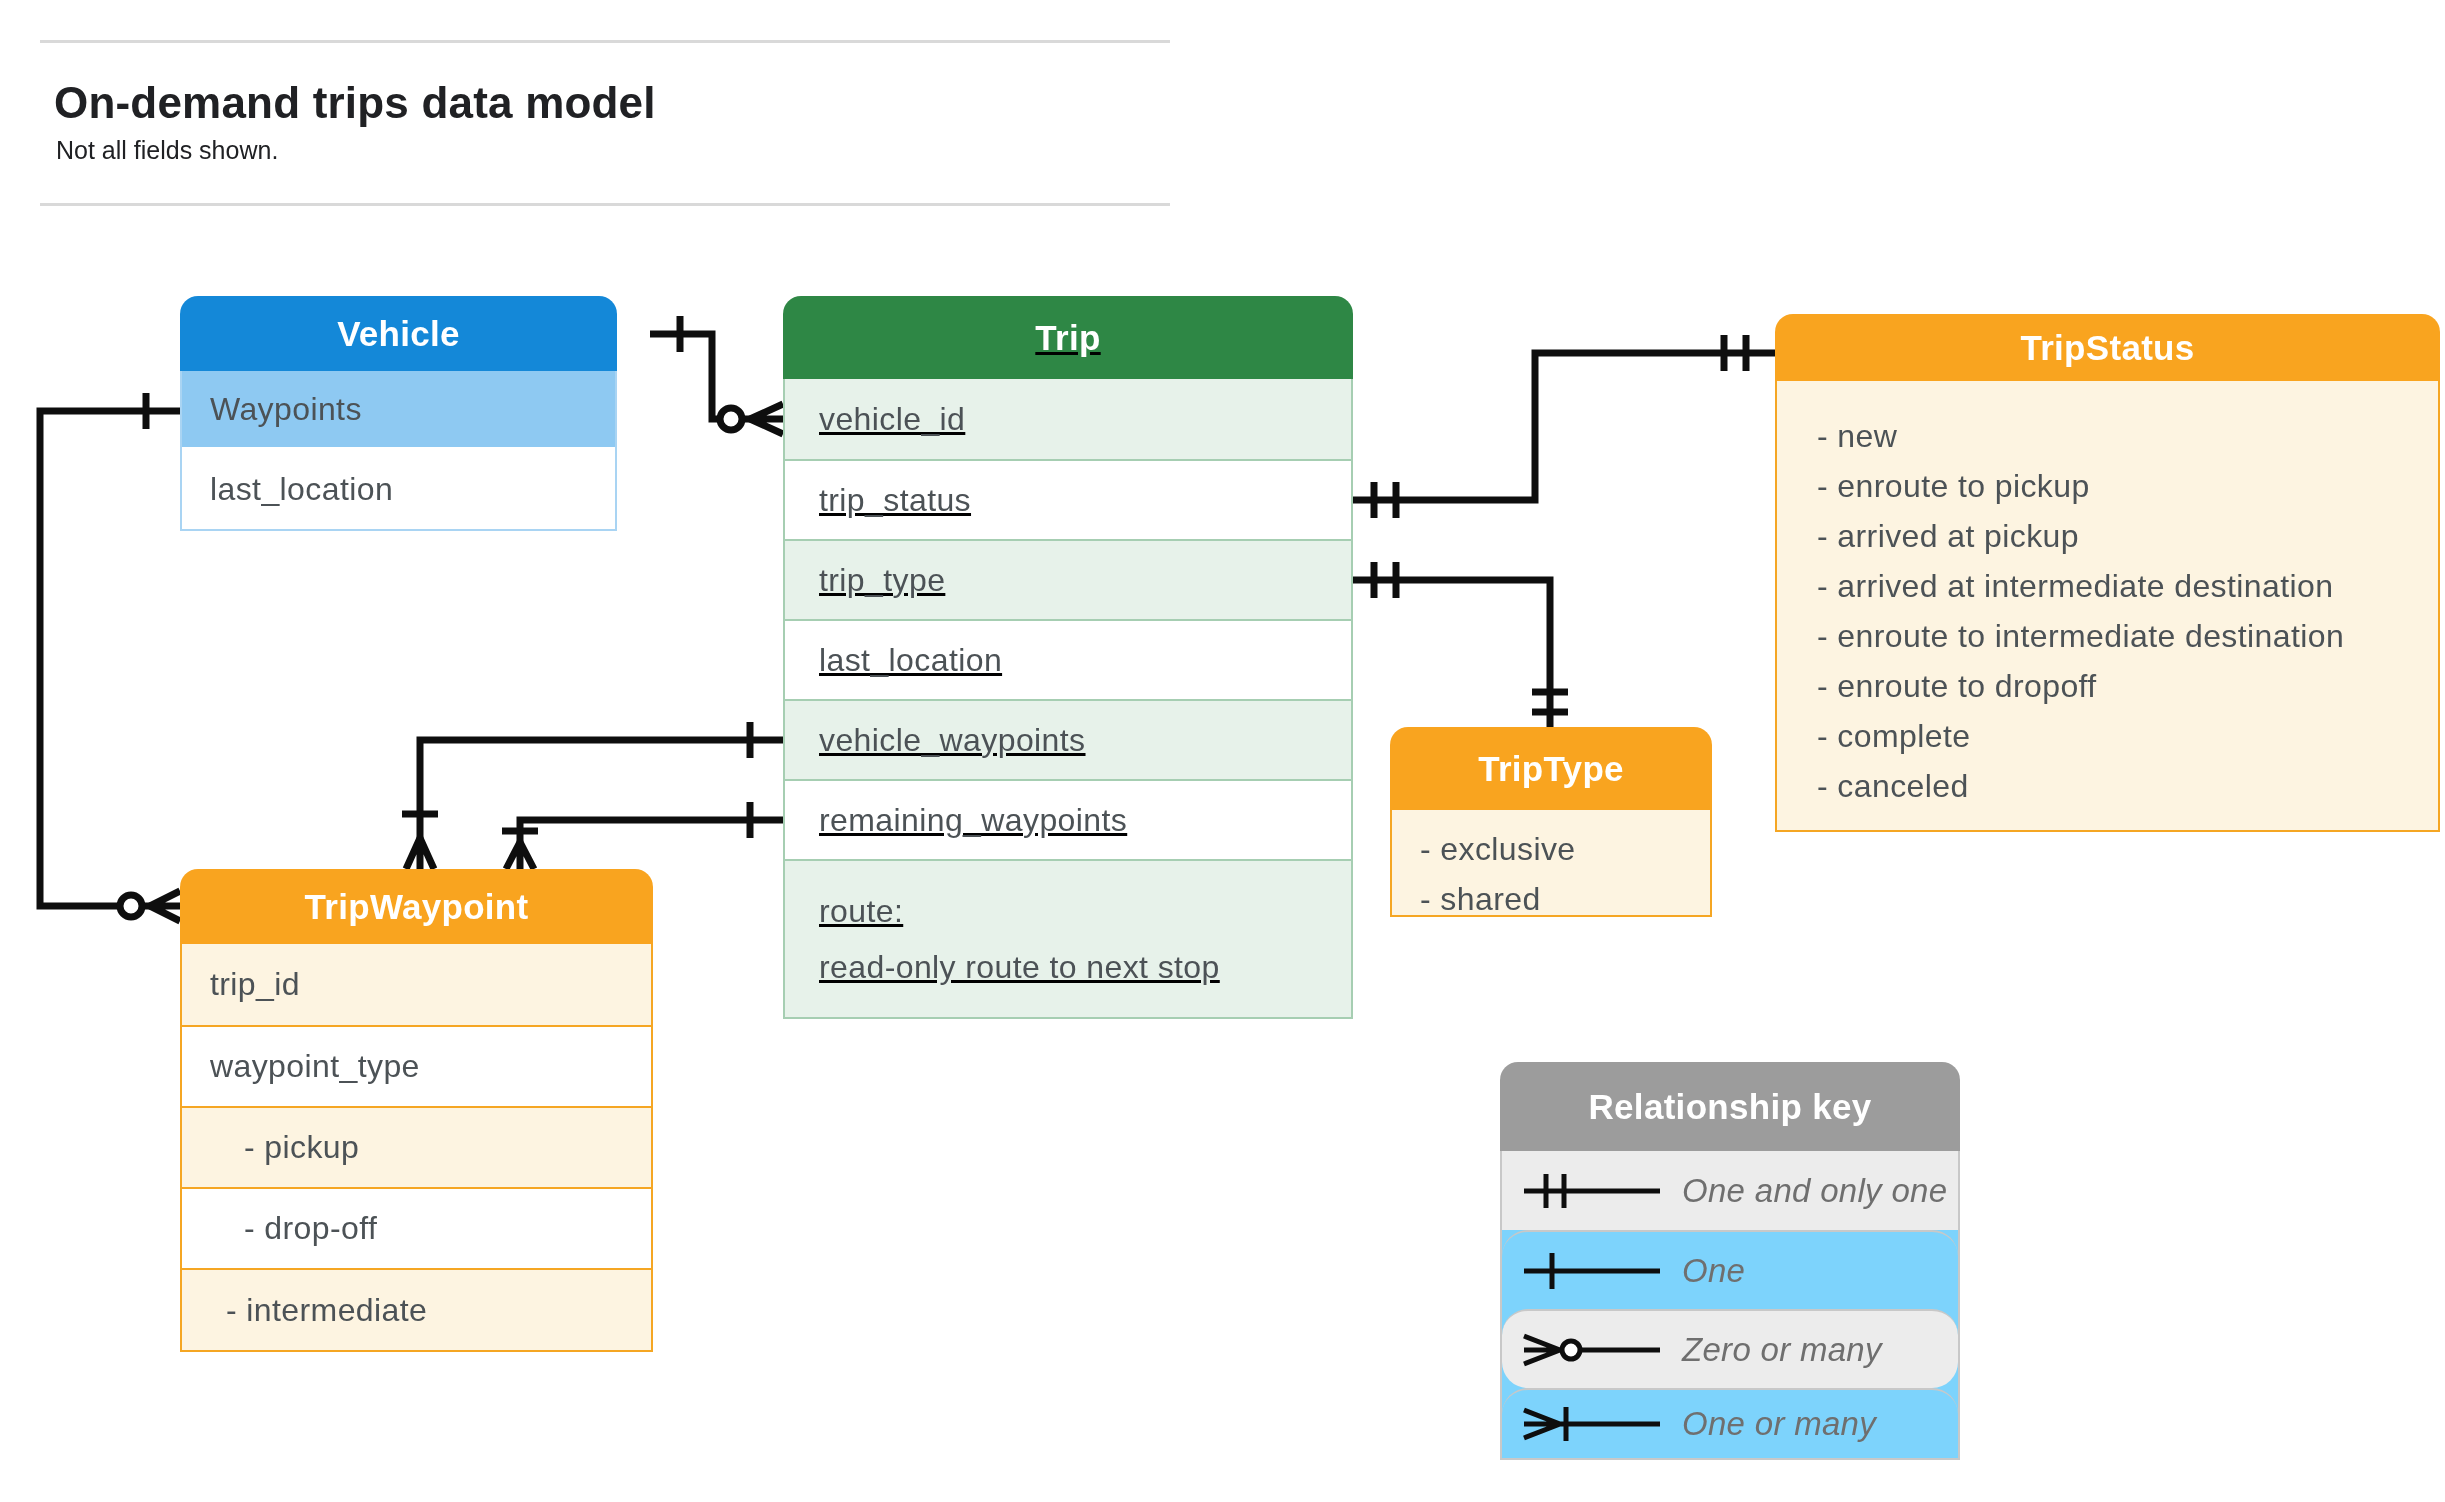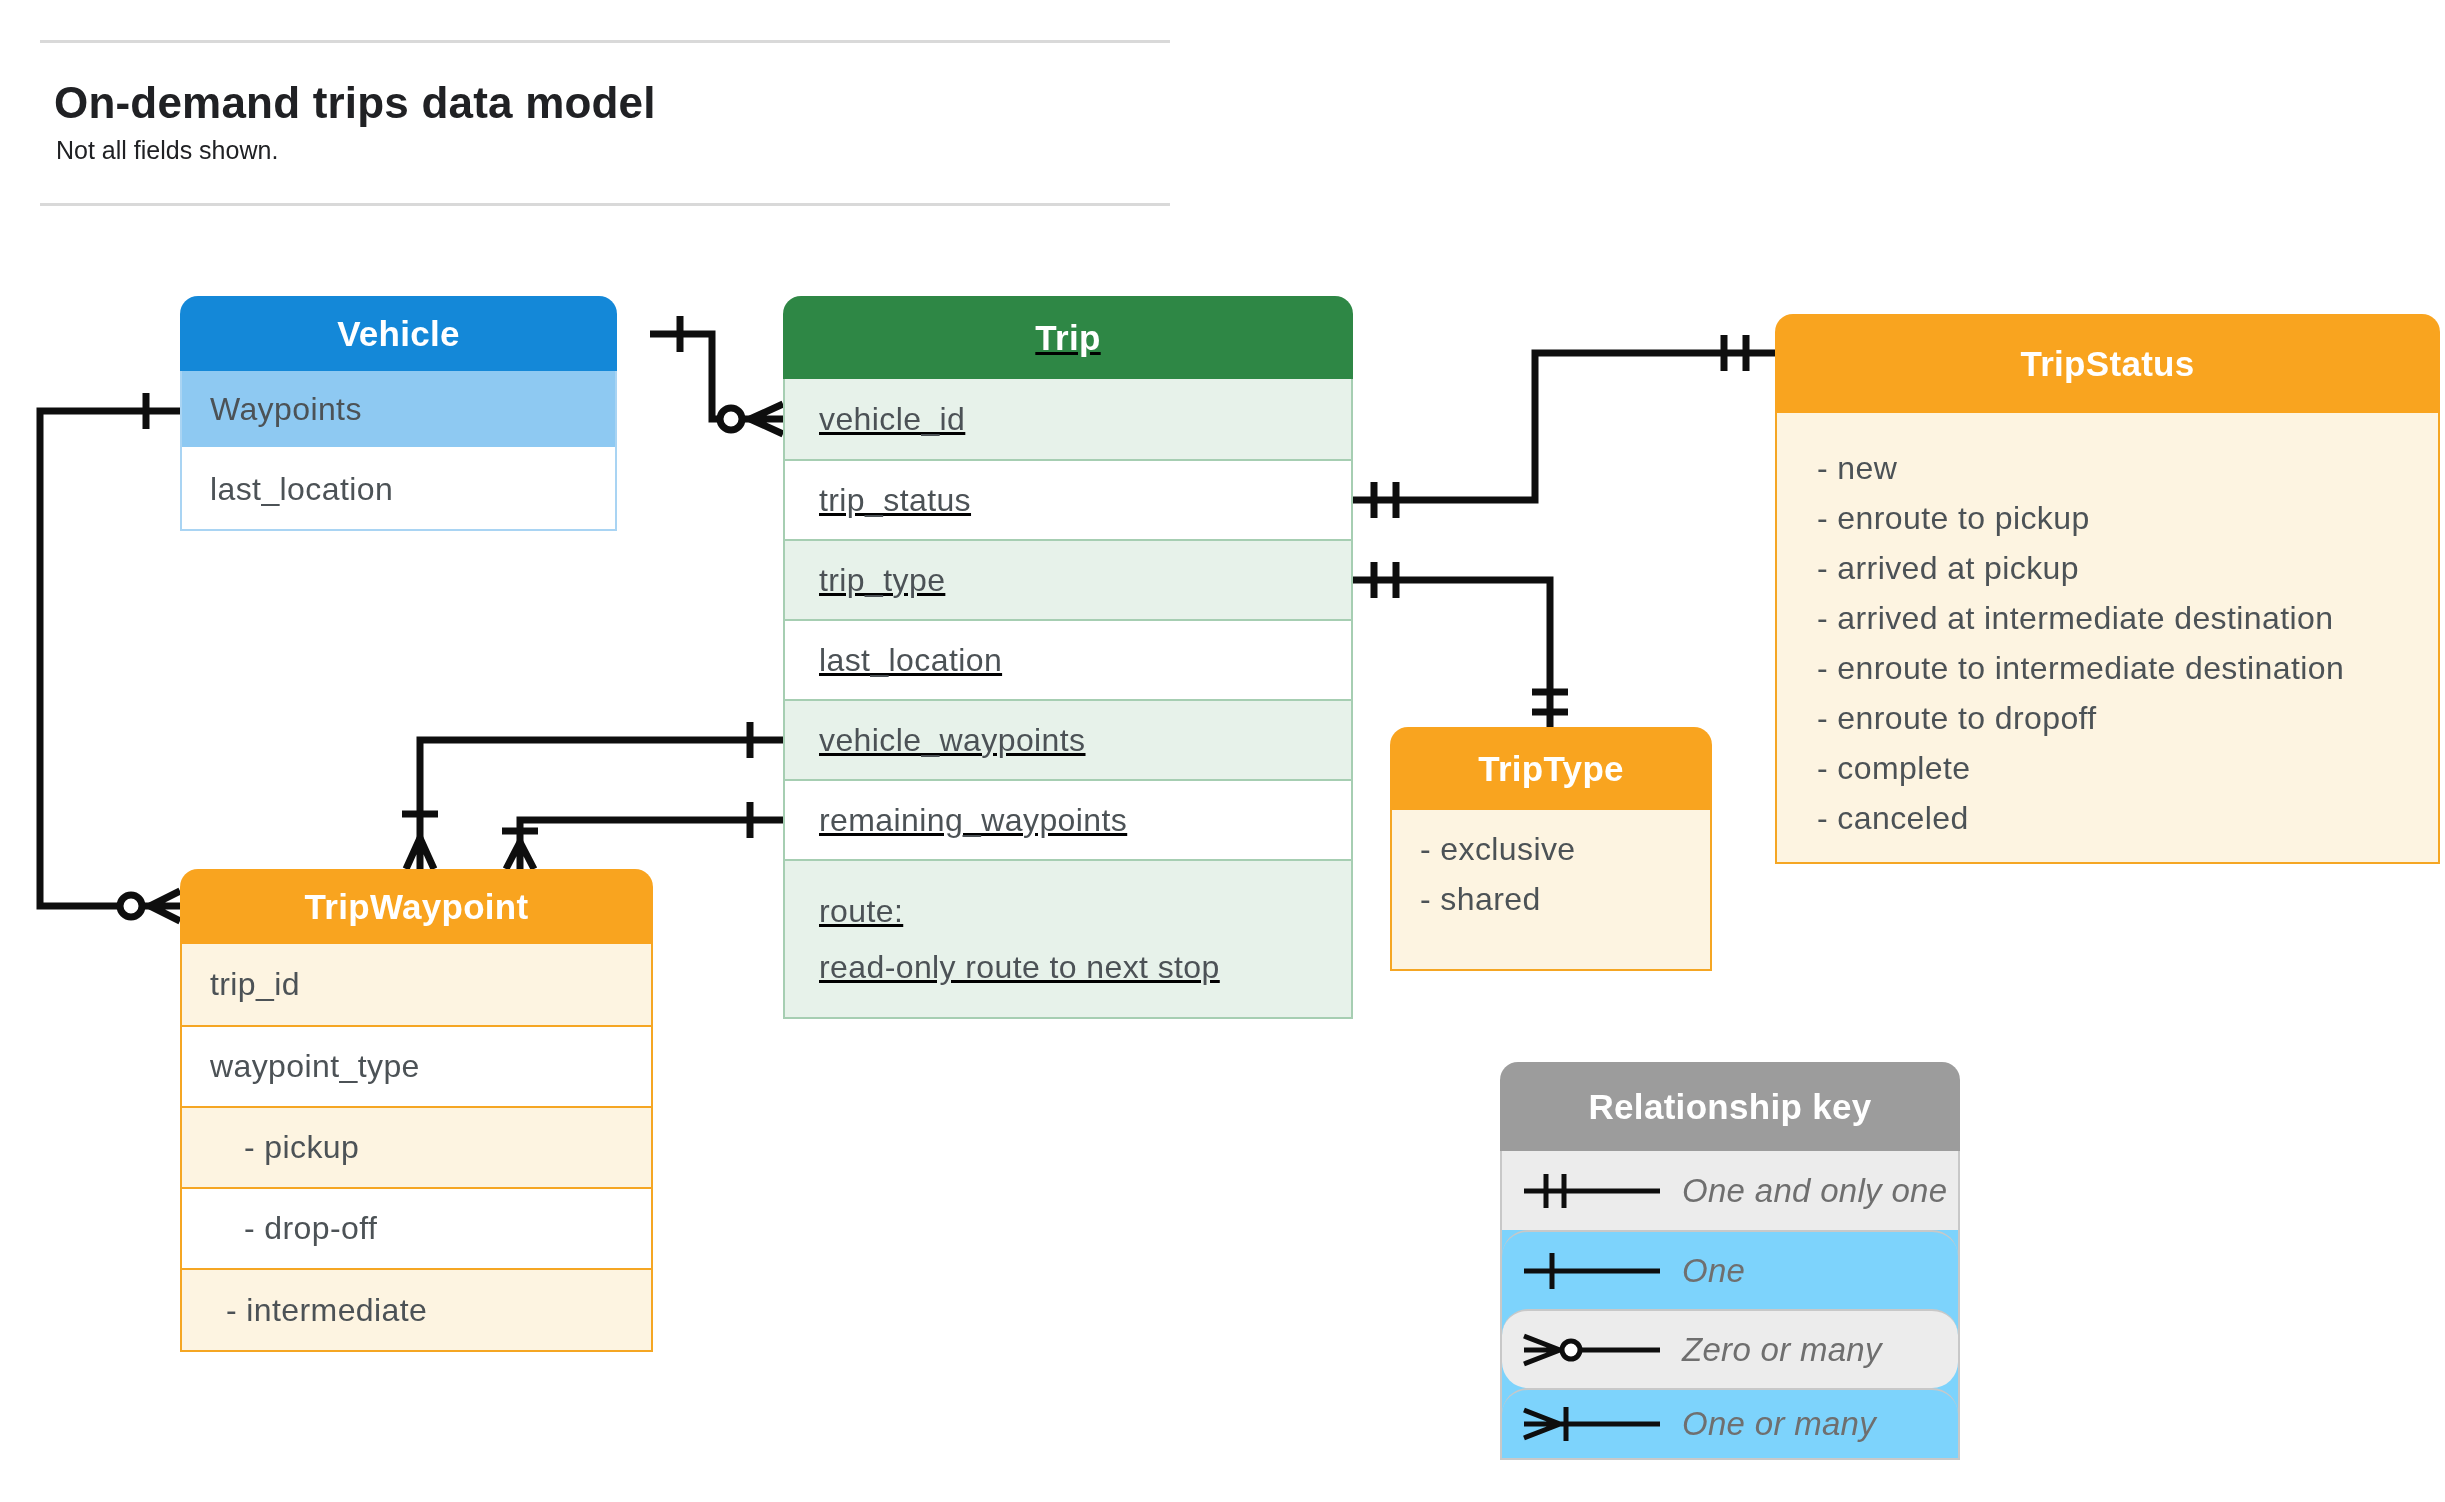--- a/index.html
+++ b/index.html
@@ -40,27 +40,27 @@
   #entity-trip .erow:nth-child(even){background:#ffffff;}
   #entity-trip .erow.route{height:158px;flex-direction:column;align-items:flex-start;
         justify-content:center;background:#e7f2ea;}
   #entity-trip .erow.route span{display:block;line-height:56px;}
 
   
   .orange .ehead{background:#f9a41f;}
   .orange .ebody{border:2px solid #f5a623;border-top:none;background:#fdf4e1;}
 
   #entity-tripstatus{left:1775px;top:314px;width:665px;}
-  #entity-tripstatus .ehead{height:99px;}
+  #entity-tripstatus .ehead{height:67px;}
   #entity-tripstatus .ebody{height:451px;padding:30px 20px 0 40px;}
   #entity-tripstatus .eitem{font-size:32px;color:#4c5256;line-height:50px;letter-spacing:.4px;}
 
   #entity-triptype{left:1390px;top:727px;width:322px;}
   #entity-triptype .ehead{height:83px;}
-  #entity-triptype .ebody{height:161px;padding:14px 10px 0 28px;}
+  #entity-triptype .ebody{height:107px;padding:14px 10px 0 28px;}
   #entity-triptype .eitem{font-size:32px;color:#4c5256;line-height:50px;letter-spacing:.4px;}
 
   #entity-tripwaypoint{left:180px;top:869px;width:473px;}
   #entity-tripwaypoint .ehead{height:75px;}
   #entity-tripwaypoint .erow{height:81px;padding-left:28px;}
   #entity-tripwaypoint .erow + .erow{border-top:2px solid #f5a623;}
   #entity-tripwaypoint .erow:nth-child(odd){background:#fdf4e1;}
   #entity-tripwaypoint .erow:nth-child(even){background:#ffffff;}
   #entity-tripwaypoint .erow.indent{padding-left:62px;}
   #entity-tripwaypoint .erow:last-child{height:82px;padding-left:44px;}

